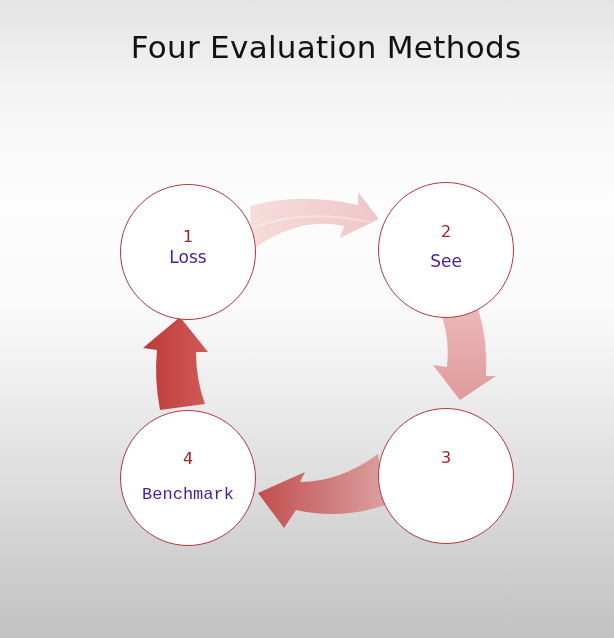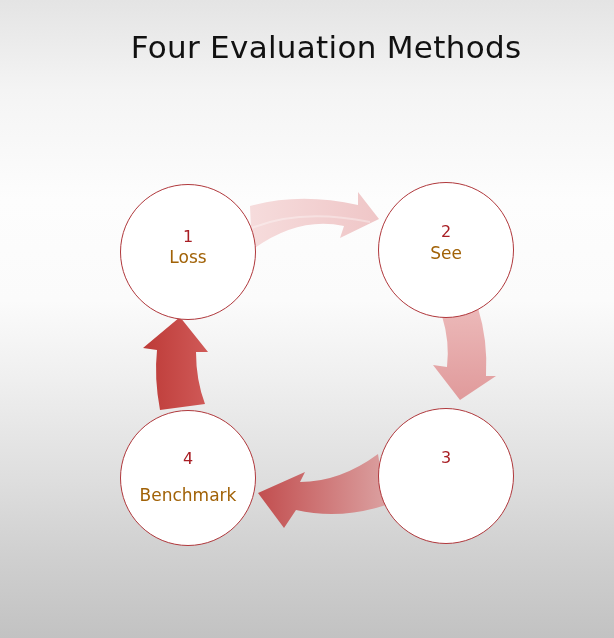--- a/index.html
+++ b/index.html
@@ -45,21 +45,21 @@
       left: 0;
       right: 0;
       font-size: 16px;
       color: #a81e24;
     }
     .node .label {
       position: absolute;
       left: 0;
       right: 0;
       font-size: 17px;
-      color: #a16207;
+      color: #4c1d95;
     }
   </style>
 </head>
 <body>
 
 <div class="title">Four Evaluation Methods</div>
 
 <svg class="diagram" width="614" height="638" viewBox="0 0 614 638">
   <defs>
     <linearGradient id="g12" x1="0" y1="0" x2="1" y2="0">
@@ -124,23 +124,23 @@
   </g>
 </svg>
 
 <div class="node" style="left:120px; top:184px;">
   <div class="num" style="top:42px;">1</div>
   <div class="label" style="top:62px;">Loss</div>
 </div>
 
 <div class="node" style="left:378px; top:182px;">
   <div class="num" style="top:39px;">2</div>
-  <div class="label" style="top:60px;">See</div>
+  <div class="label" style="top:68px;">See</div>
 </div>
 
 <div class="node" style="left:378px; top:408px;">
   <div class="num" style="top:39px;">3</div>
 </div>
 
 <div class="node" style="left:120px; top:410px;">
   <div class="num" style="top:38px;">4</div>
-  <div class="label" style="top:74px;">Benchmark</div>
+  <div class="label" style="top:74px;font-family:Liberation Mono, monospace;">Benchmark</div>
 </div>
 
 </body></html>

